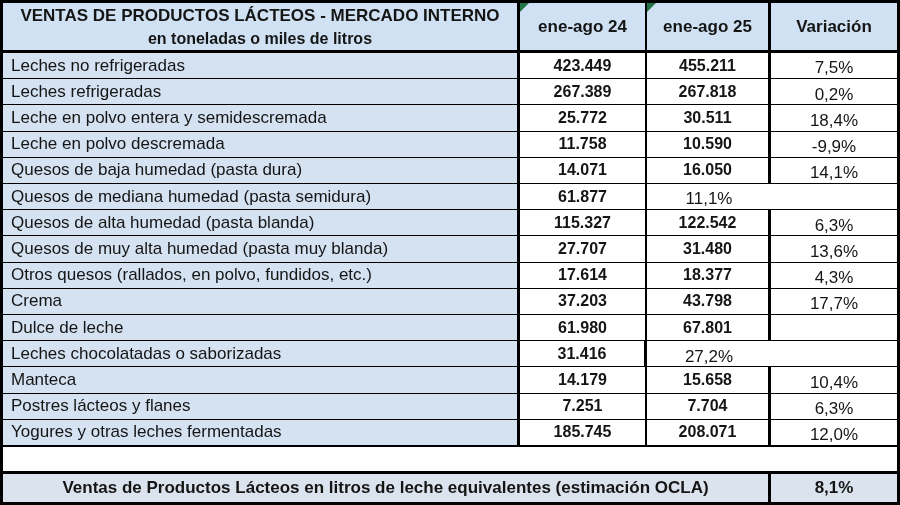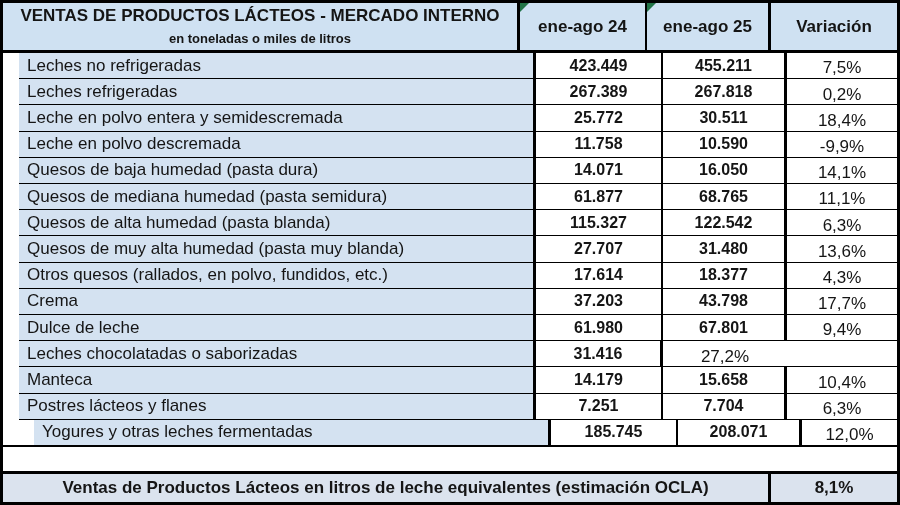--- a/index.html
+++ b/index.html
@@ -37,26 +37,26 @@
     white-space:nowrap;
   }
   .cell.last{border-right:none;}
   .cell.thickR{border-right-width:3px;}
 
   
   .row.head{height:50px;border-bottom:3px solid var(--border);flex:0 0 auto;}
   .row.head .cell{background:var(--header-bg);font-weight:bold;font-size:17px;}
   .title-cell{flex-direction:column;line-height:23px;}
   .title-cell .t1{font-size:17px;}
-  .title-cell .t2{font-size:13px;}
+  .title-cell .t2{font-size:16px;}
 
   
   #rows{flex:1 1 auto;display:flex;flex-direction:column;}
-  #rows .row{flex:1 1 0;border-bottom:1px solid var(--border);margin-left:16px;}
-  #rows .row:last-child{border-bottom:none;padding-left:15px;}
+  #rows .row{flex:1 1 0;border-bottom:1px solid var(--border);}
+  #rows .row:last-child{border-bottom:none;}
   .c-label{
     justify-content:flex-start;
     padding-left:8px;
     background:var(--label-bg);
     font-size:17px;
   }
   .c-num{background:var(--num-bg);font-weight:700;font-size:16px;}
   .c-var{
     background:var(--num-bg);
     font-size:17px;
@@ -140,21 +140,20 @@
     <div class="row">
       <div class="cell c-label thickR">Quesos de baja humedad (pasta dura)</div>
       <div class="cell c-num">14.071</div>
       <div class="cell c-num thickR">16.050</div>
       <div class="cell c-var last">14,1%</div>
     </div>
 
     <div class="row">
       <div class="cell c-label thickR">Quesos de mediana humedad (pasta semidura)</div>
       <div class="cell c-num">61.877</div>
-      <div class="cell c-num thickR">68.765</div>
       <div class="cell c-var last">11,1%</div>
     </div>
 
     <div class="row">
       <div class="cell c-label thickR">Quesos de alta humedad (pasta blanda)</div>
       <div class="cell c-num">115.327</div>
       <div class="cell c-num thickR">122.542</div>
       <div class="cell c-var last">6,3%</div>
     </div>
 
@@ -176,21 +175,20 @@
       <div class="cell c-label thickR">Crema</div>
       <div class="cell c-num">37.203</div>
       <div class="cell c-num thickR">43.798</div>
       <div class="cell c-var last">17,7%</div>
     </div>
 
     <div class="row">
       <div class="cell c-label thickR">Dulce de leche</div>
       <div class="cell c-num">61.980</div>
       <div class="cell c-num thickR">67.801</div>
-      <div class="cell c-var last">9,4%</div>
     </div>
 
     <div class="row">
       <div class="cell c-label thickR">Leches chocolatadas o saborizadas</div>
       <div class="cell c-num thickR">31.416</div>
       <div class="cell c-var last">27,2%</div>
     </div>
 
     <div class="row">
       <div class="cell c-label thickR">Manteca</div>

